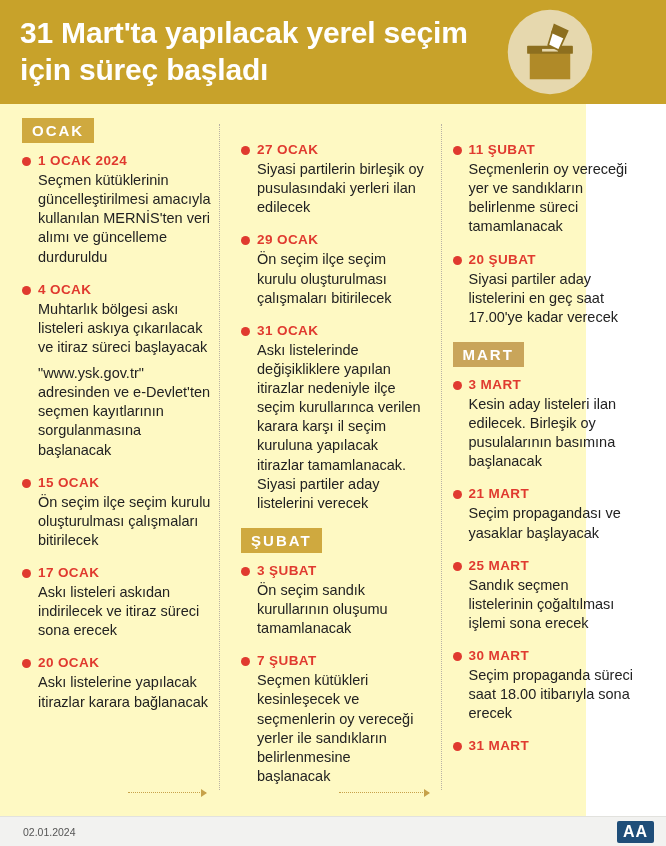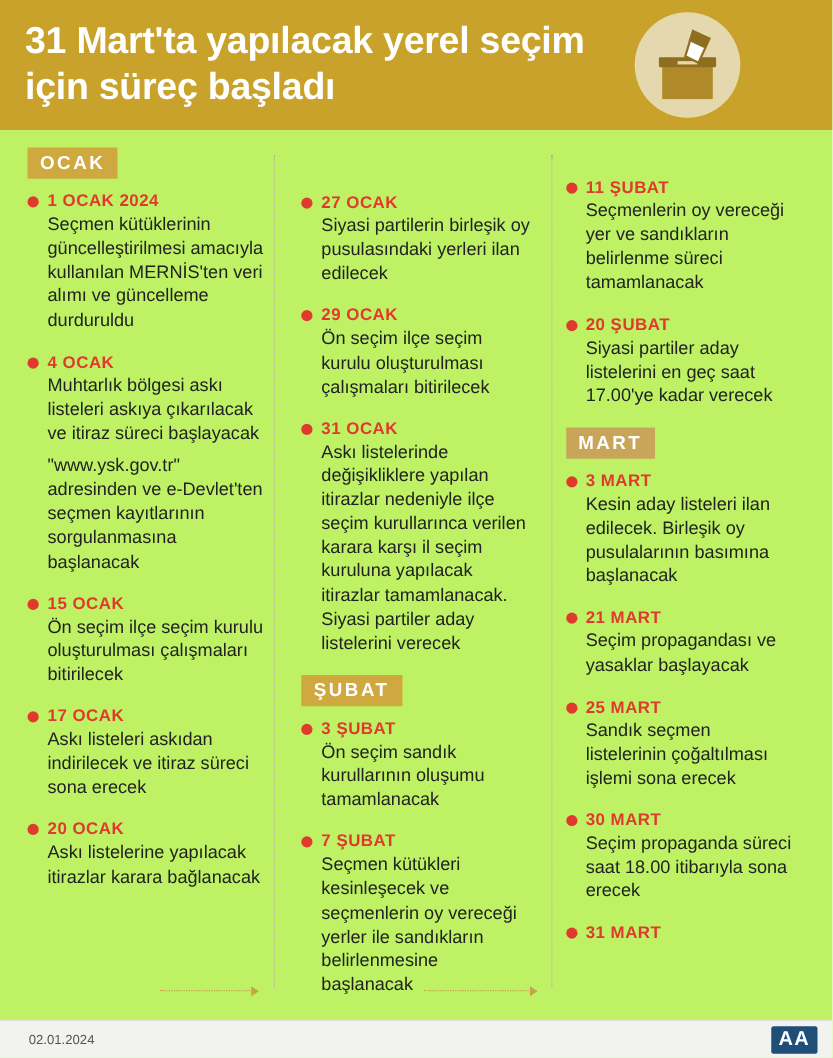--- a/index.html
+++ b/index.html
@@ -4,22 +4,22 @@
 <style>
   * { box-sizing: border-box; margin: 0; padding: 0; }
   html, body {
     width: 666px; height: 846px;
     font-family: "Liberation Sans", sans-serif;
     background: #ffffff;
     overflow: hidden;
   }
   .page {
     position: relative;
-    width: 666px; height: 846px;
-    background: #bef264;
+    width: 586px; height: 846px;
+    background: #fef9c3;
   }
 
   
   .header {
     position: relative;
     width: 666px; height: 104px;
     background: #c9a227;
     background: #c8a22a;
     display: flex;
     align-items: center;
@@ -220,21 +220,21 @@
       <div class="entry">
         <span class="dot"></span>
         <div class="date">20 OCAK</div>
         <div class="text">Askı listelerine yapılacak itirazlar karara bağlanacak</div>
       </div>
 
       <div class="arrow" style="left:112px; width:78px;"></div>
     </div>
 
     <div class="col c2">
-      <div class="entry" style="margin-top:36px;">
+      <div class="entry" style="margin-top:24px;">
         <span class="dot"></span>
         <div class="date">27 OCAK</div>
         <div class="text">Siyasi partilerin birleşik oy pusulasındaki yerleri ilan edilecek</div>
       </div>
 
       <div class="entry">
         <span class="dot"></span>
         <div class="date">29 OCAK</div>
         <div class="text">Ön seçim ilçe seçim kurulu oluşturulması çalışmaları bitirilecek</div>
       </div>

